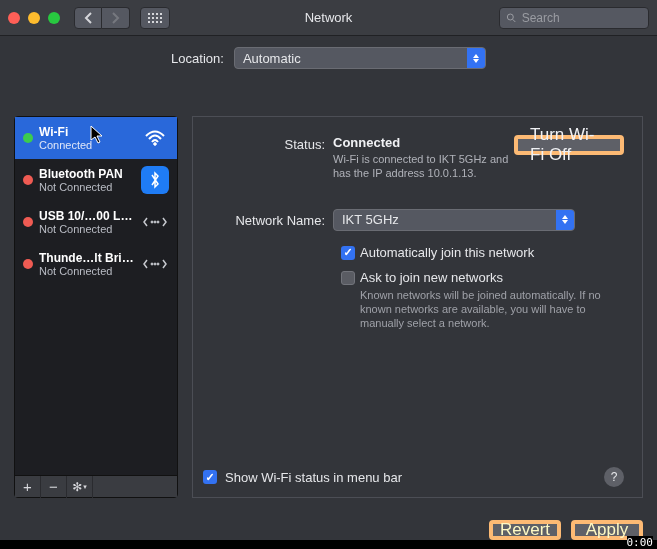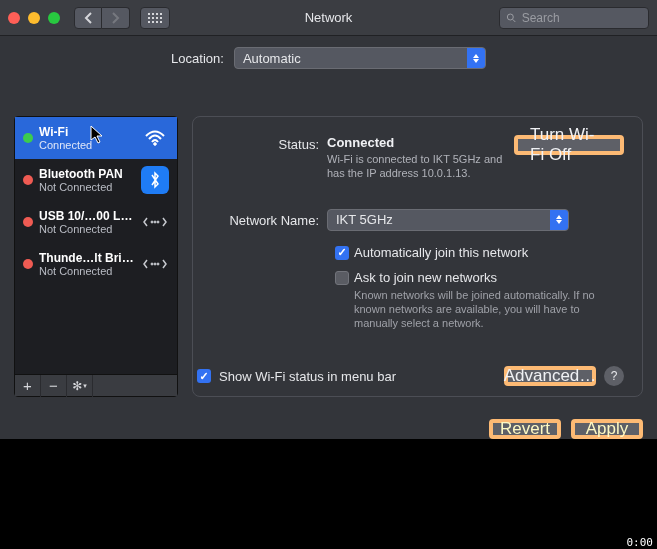--- a/index.html
+++ b/index.html
@@ -1,17 +1,17 @@
 <!DOCTYPE html>
 <html><head>
 <meta charset="utf-8">
 <style>
   * { box-sizing: border-box; margin: 0; padding: 0; font-family: -apple-system, "Helvetica Neue", Arial, sans-serif; }
   body { background: #000; width: 657px; height: 549px; overflow: hidden; position: relative; }
-  .window { width: 657px; height: 439px; background: #33353a; display: flex; flex-direction: column; }
+  .window { width: 657px; height: 540px; background: #33353a; display: flex; flex-direction: column; }
   .titlebar { height: 36px; background: #3b3d42; display: flex; align-items: center; padding: 0 8px; position: relative; border-bottom: 1px solid #202124; }
   .traffic { display: flex; gap: 8px; align-items: center; }
   .tl { width: 12px; height: 12px; border-radius: 50%; }
   .tl.red { background: #ff5f57; }
   .tl.yellow { background: #febc2e; }
   .tl.green { background: #28c840; }
   .navbtns { display: flex; margin-left: 14px; gap: 0; }
   .navbtn { width: 28px; height: 22px; background: #555861; border: 1px solid #2a2b2f; display: flex; align-items: center; justify-content: center; color: #bdbfc6; font-size: 14px; }
   .navbtn.left { border-radius: 4px 0 0 4px; }
   .navbtn.right { border-radius: 0 4px 4px 0; border-left: none; color: #76787f; }
@@ -47,21 +47,21 @@
   .sb-item.selected .sb-status { color: #dfe6f8; }
   .sb-icon { width: 28px; height: 28px; border-radius: 6px; display: flex; align-items: center; justify-content: center; flex-shrink: 0; margin-left: 4px; }
   .sb-icon.wifi svg { stroke: #fff; }
   .sb-icon.bt { background: #1f7cf5; }
   .sb-icon.bt svg { stroke: #fff; fill: none; }
   .sb-icon.eth svg { stroke: #c7c9cf; fill: none; }
   .sb-toolbar { height: 22px; background: #3a3c41; border-top: 1px solid #111; display: flex; align-items: center; }
   .sb-tb-btn { width: 26px; height: 22px; display: flex; align-items: center; justify-content: center; color: #d6d7db; font-size: 15px; border-right: 1px solid #2a2b2f; }
   .sb-tb-btn.gear { font-size: 12px; gap: 1px; }
 
-  .detail { flex: 1; background: transparent; border: 1px solid #4c4e55; border-radius: 8px; padding: 18px 18px 10px 4px; display: flex; flex-direction: column; }
+  .detail { flex: 1; background: transparent; border: 1px solid #4c4e55; border-radius: 0; padding: 18px 18px 10px 10px; display: flex; flex-direction: column; }
   .drow { display: flex; margin-bottom: 6px; }
   .dlabel { width: 130px; text-align: right; color: #e6e7ea; font-size: 13px; padding-right: 8px; padding-top: 2px; }
   .dval { flex: 1; }
   .status-val { color: #f0f1f4; font-size: 13px; font-weight: 600; }
   .status-sub { color: #b0b2b9; font-size: 11px; line-height: 1.3; margin-top: 2px; max-width: 240px; }
   .btn { height: 20px; background: #5e6067; border: 4px solid #fdba74; border-radius: 4px; color: #f0f1f4; font-size: 17px; padding: 0 12px; display: inline-flex; align-items: center; justify-content: center; }
   .btn.disabled { color: #fef9c3; }
   .net-select { width: 242px; }
   .checkrow { display: flex; align-items: flex-start; gap: 5px; margin-left: 138px; margin-top: 8px; }
   .checkbox { width: 14px; height: 14px; border-radius: 3px; flex-shrink: 0; margin-top: 1px; display: flex; align-items: center; justify-content: center; }
@@ -244,21 +244,20 @@
           <div class="checklabel">Ask to join new networks</div>
           <div class="checkhelp">Known networks will be joined automatically. If no known networks are available, you will have to manually select a network.</div>
         </div>
       </div>
 
       <div class="spacer"></div>
 
       <div class="footer">
         <div class="checkbox checked"></div>
         <div class="checklabel" style="flex:1">Show Wi-Fi status in menu bar</div>
-        <div class="btn" style="width:92px">Advanced…</div>
         <div class="help-btn">?</div>
       </div>
     </div>
   </div>
 
   <div class="bottom-btns">
     <div class="btn disabled" style="width:72px">Revert</div>
     <div class="btn disabled" style="width:72px">Apply</div>
   </div>
 

